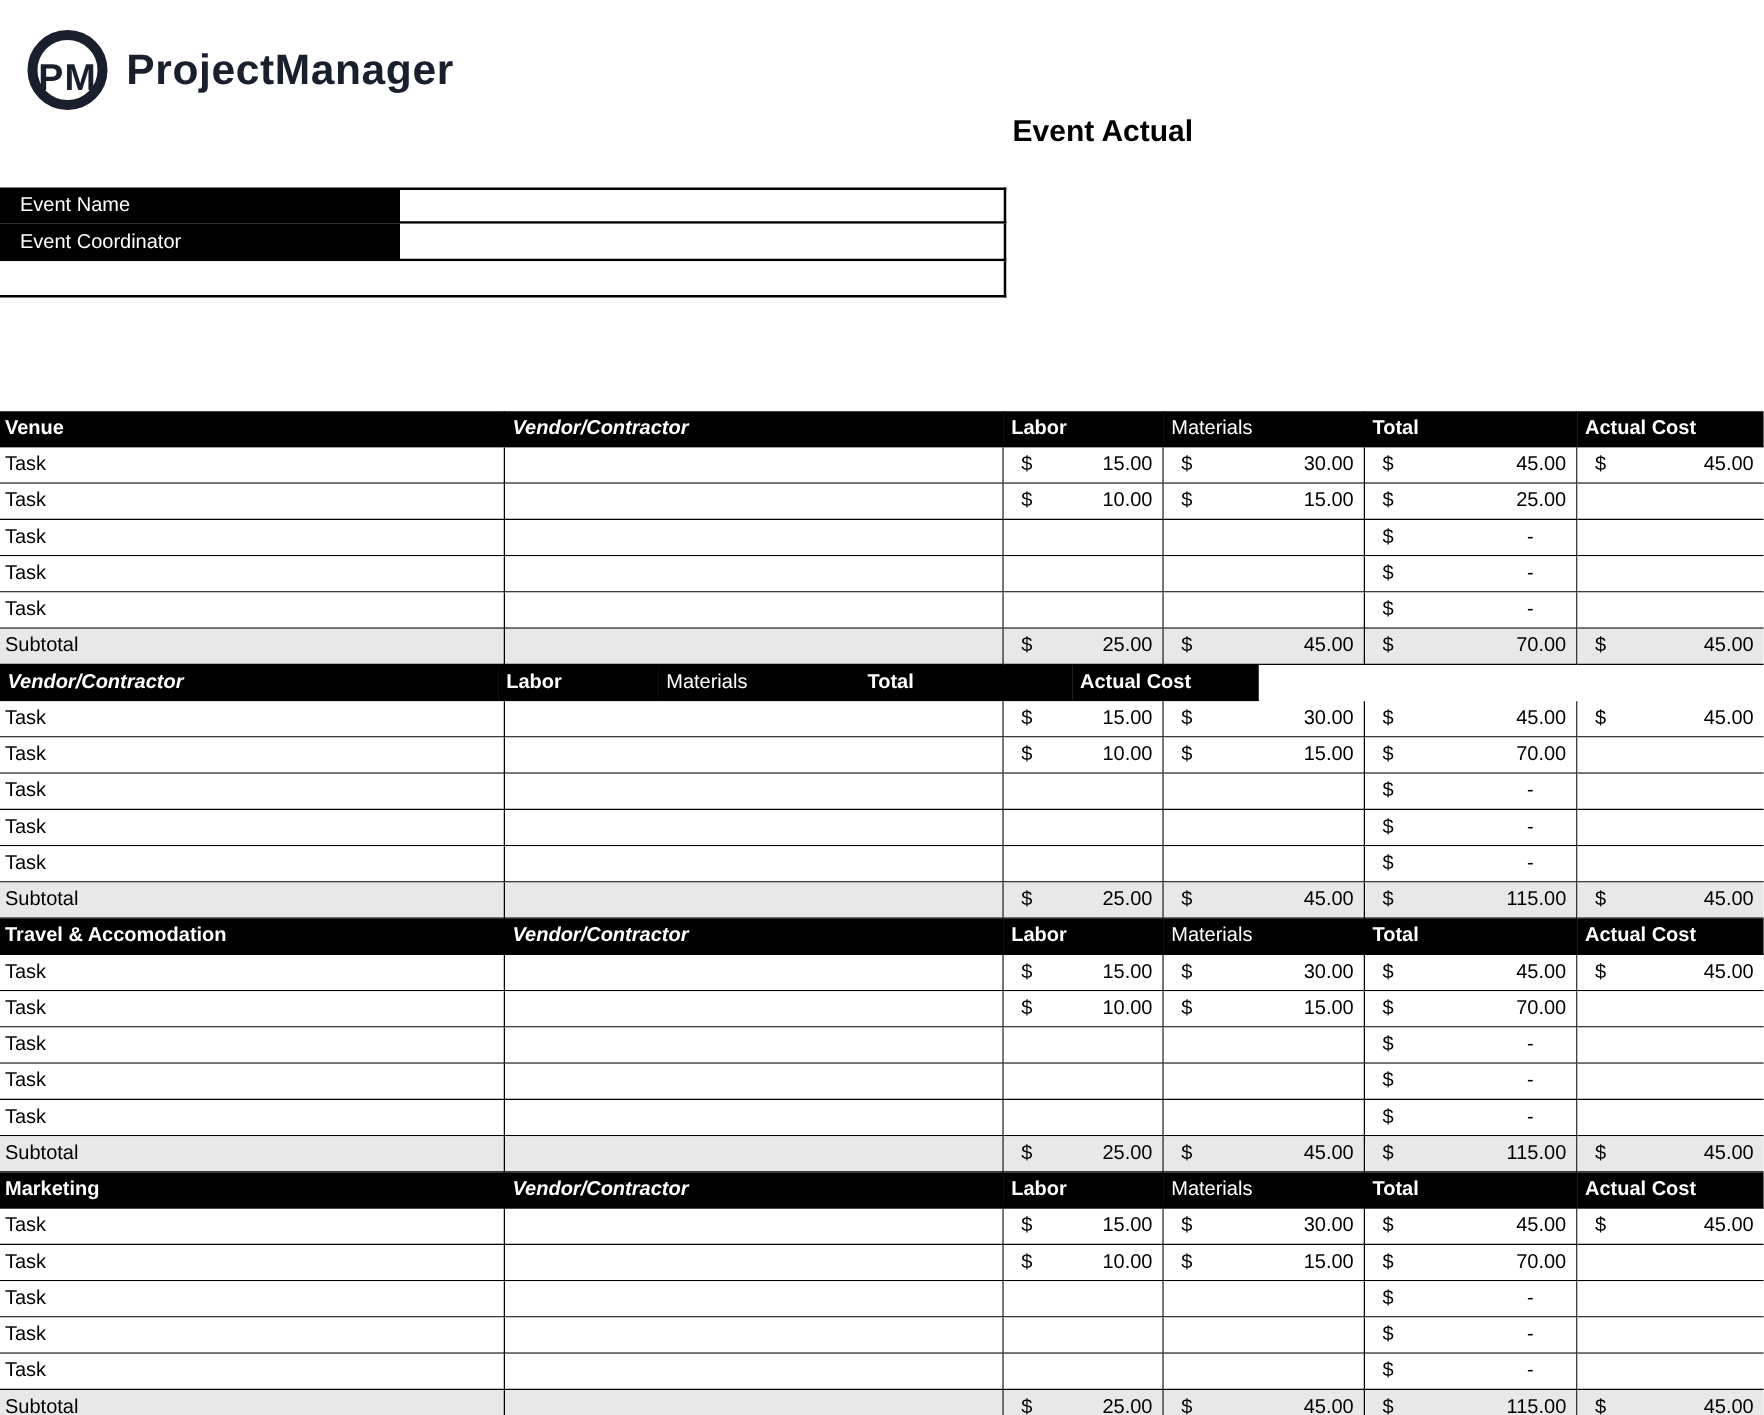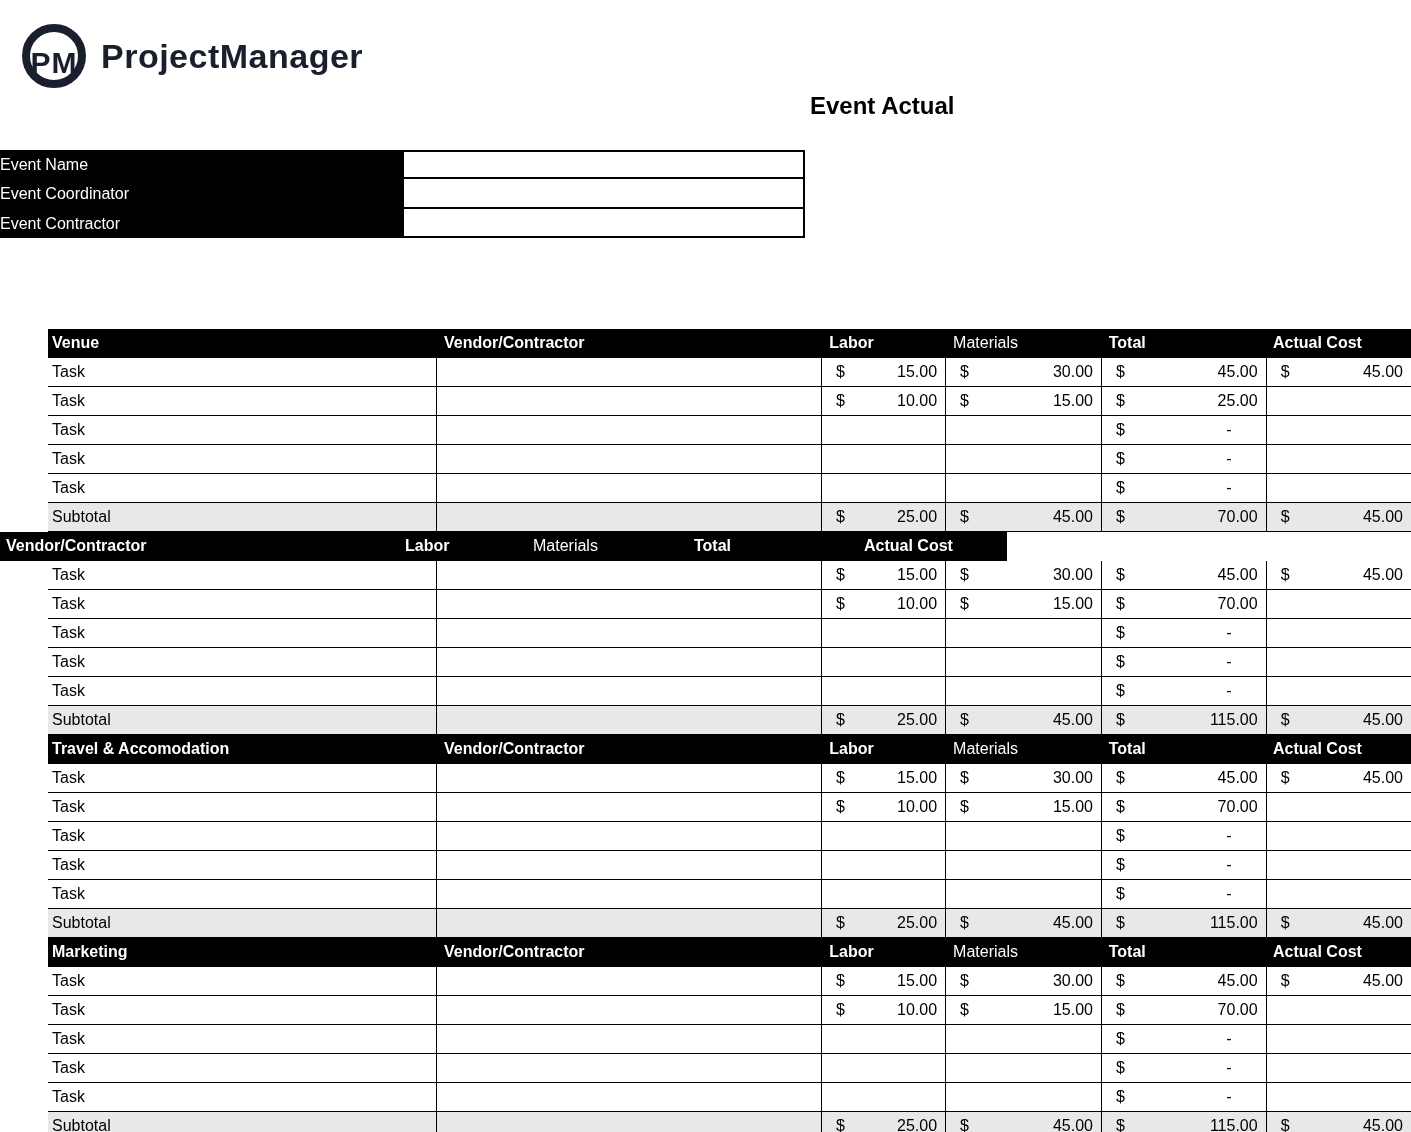--- a/index.html
+++ b/index.html
@@ -22,47 +22,47 @@
     display:flex;align-items:flex-end;justify-content:center;
     font-weight:bold;font-size:30px;letter-spacing:1px;color:var(--brand);
   }
   .logo-text{font-size:34px;font-weight:bold;color:var(--brand);letter-spacing:0.5px;}
   
   .title{position:absolute;left:810px;top:92px;font-size:24px;font-weight:bold;}
   
   .info{position:absolute;left:0;top:150px;width:805px;}
   .info-row{display:flex;height:29.4px;}
   .info-label{
-    width:404px;background:var(--hbg);color:var(--hfg);
-    font-size:16px;line-height:29.4px;padding-left:0;
+    width:320px;background:var(--hbg);color:var(--hfg);
+    font-size:16px;line-height:29.4px;padding-left:16px;
     white-space:nowrap;overflow:hidden;
   }
   .info-value{
     flex:1;background:#fff;border-right:2px solid #000;border-bottom:2px solid #000;
   }
   .info-row:first-child .info-value{border-top:2px solid #000;}
   
   .table{position:absolute;left:0;top:329px;width:1411px;}
   .row{display:flex;height:29px;}
   .cell{
     border-right:1px solid #000;border-bottom:1px solid #000;
     font-size:16px;line-height:28px;white-space:nowrap;overflow:hidden;
     background:#fff;
   }
-  .c1{width:404px;padding-left:4px;margin-left:48px;}
+  .c1{width:404px;padding-left:4px;}
   .c2{width:399px;}
   .c3{width:128px;}
   .c4{width:161px;}
   .c5{width:170px;}
   .c6{width:149px;border-right:none;}
   .header-row .cell{
     background:var(--hbg);color:var(--hfg);border-color:var(--hbg);font-weight:bold;
   }
   .header-row .hpad{padding-left:6px;}
-  .header-row .c2{padding-left:6px;}
+  .header-row .c2{padding-left:6px;font-style:italic;}
   .header-row .normal{font-weight:normal;}
   .subtotal-row .cell{background:var(--sbg);}
   .money{display:flex;justify-content:space-between;align-items:center;padding:0 8px 0 14px;}
   .money .val.dash{padding-right:26px;}
 </style>
 </head>
 <body>
 
 <div class="logo">
   <div class="logo-circle">
@@ -76,21 +76,20 @@
 <div class="info" id="info">
     <div class="info-row">
       <div class="info-label">Event Name</div>
       <div class="info-value"></div>
     </div>
     <div class="info-row">
       <div class="info-label">Event Coordinator</div>
       <div class="info-value"></div>
     </div>
     <div class="info-row">
-      <div class="info-label">Event Contractor</div>
       <div class="info-value"></div>
     </div>
   </div>
 
 <div class="table" id="table">
     <div class="row header-row">
       <div class="cell c1">Venue</div>
       <div class="cell c2">Vendor/Contractor</div>
       <div class="cell c3 hpad">Labor</div>
       <div class="cell c4 hpad normal">Materials</div>

